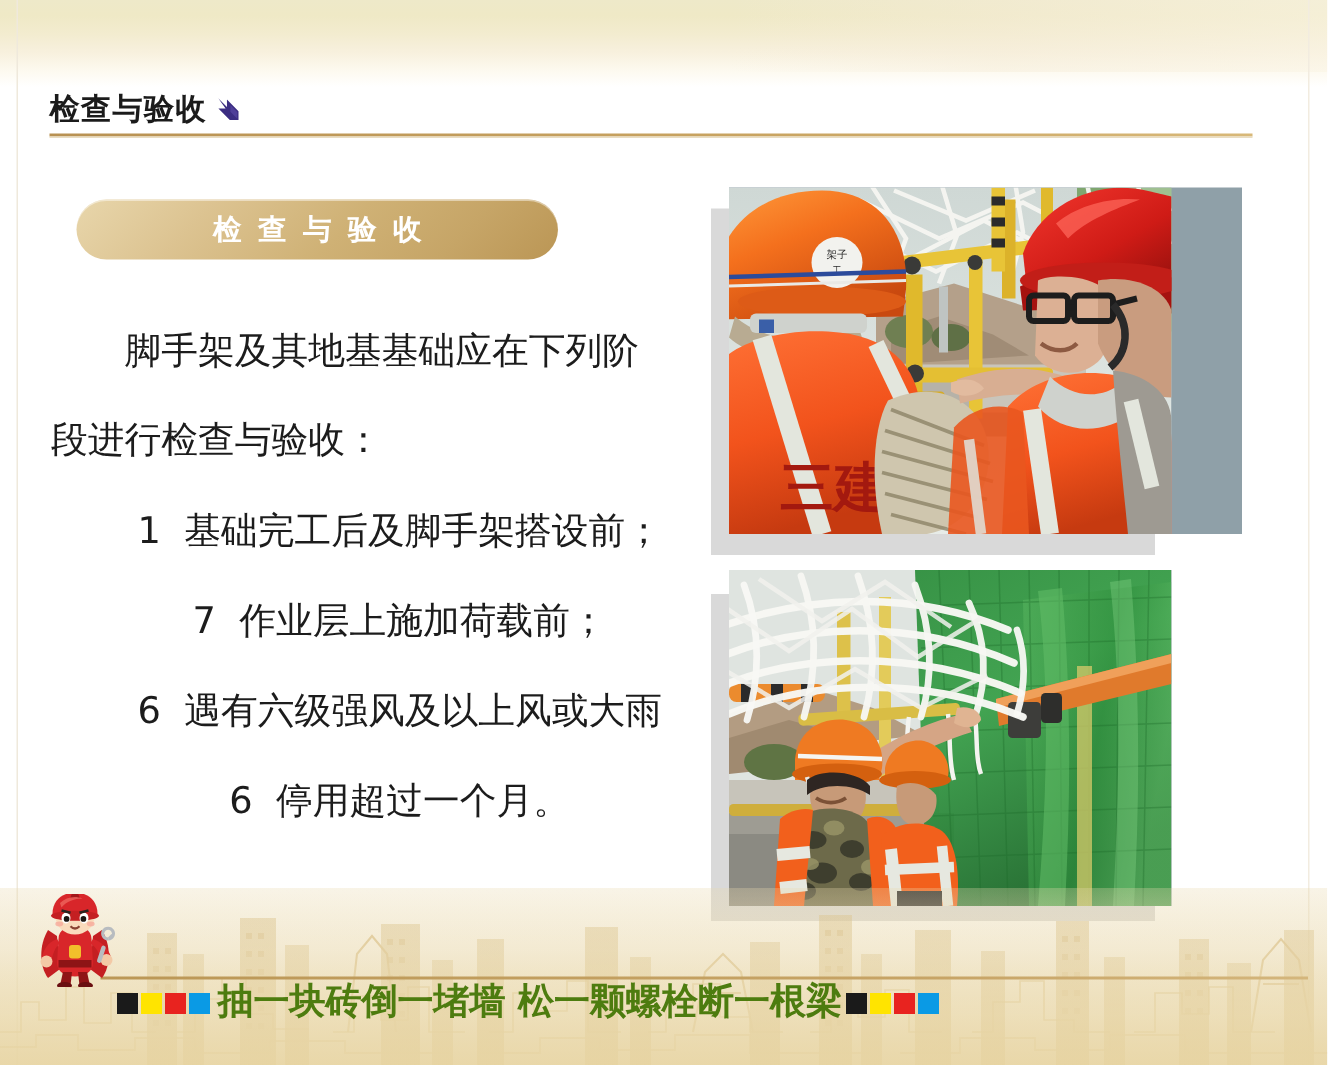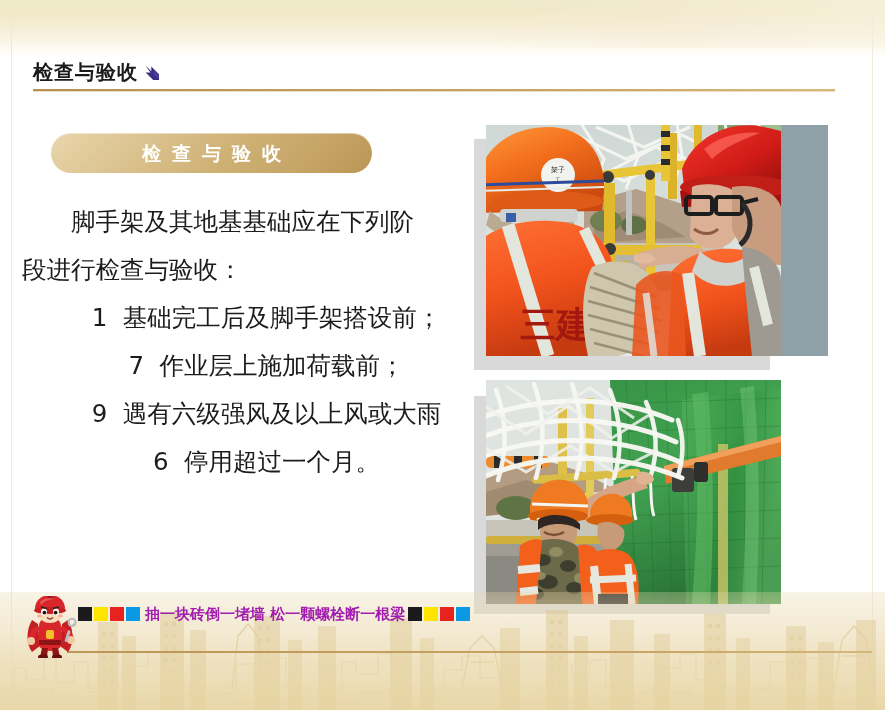--- a/index.html
+++ b/index.html
@@ -141,21 +141,21 @@
     position: absolute;
     left: 22px; top: 198px;
     width: 440px;
     color: #1c1c1c;
     font-size: 24.5px;
     line-height: 48px;
     font-family: "DejaVu Sans", "Liberation Sans", sans-serif;
     letter-spacing: 0px;
   }
   .body-text p {
-    margin: 0;
+    margin: 12px;
     white-space: pre-wrap;
   }
   .para-indent { text-indent: 49px; }
   .item { text-indent: 49px; text-align: center; }
   .item-cont { text-indent: 0px; font-family: Liberation Serif, serif; }
 
   
   .photo-wrap { position: absolute; }
   .photo-shadow {
     position: absolute;
@@ -203,27 +203,27 @@
   }
   .sq {
     width: 14px;
     height: 14px;
     display: inline-block;
     margin-right: 2px;
     vertical-align: middle;
   }
   .footer-text {
     position: absolute;
-    left: 78px; top: 599px;
+    left: 78px; top: 652px;
     height: 28px;
     line-height: 28px;
     white-space: nowrap;
-    font-size: 15px;
+    font-size: 24px;
     font-weight: bold;
-    color: #a21caf;
+    color: #4d7c0f;
     font-family: "DejaVu Sans", "Liberation Sans", sans-serif;
   }
   .footer-text .sqset { display: inline-block; vertical-align: middle; }
   .footer-text .slogan { display: inline-block; vertical-align: middle; padding: 0 3px; letter-spacing: 0px; }
 </style>
 </head>
 <body>
 
 <div class="slide">
 
@@ -247,21 +247,21 @@
 
   <div class="pill">
     <div class="pill-text">检查与验收</div>
   </div>
 
   <div class="body-text">
     <p class="para-indent">脚手架及其地基基础应在下列阶</p>
     <p class="item-cont">段进行检查与验收：</p>
     <p class="item">1  基础完工后及脚手架搭设前；</p>
     <p class="item">7  作业层上施加荷载前；</p>
-    <p class="item">9  遇有六级强风及以上风或大雨</p>
+    <p class="item">6  遇有六级强风及以上风或大雨</p>
     <p class="item">6  停用超过一个月。</p>
   </div>
 
   <div class="photo-wrap" style="left:470px; top:113px; width:310px; height:255px;">
     <div class="photo-shadow" style="left:4px; top:26px; width:296px; height:231px;"></div>
     <div class="photo" style="left:16px; top:12px; width:342px; height:231px;">
       <svg width="295" height="231" viewBox="0 0 295 231">
         <defs>
           <linearGradient id="skyA" x1="0" y1="0" x2="0" y2="1">
             <stop offset="0%" stop-color="#cfd8d5"></stop>

